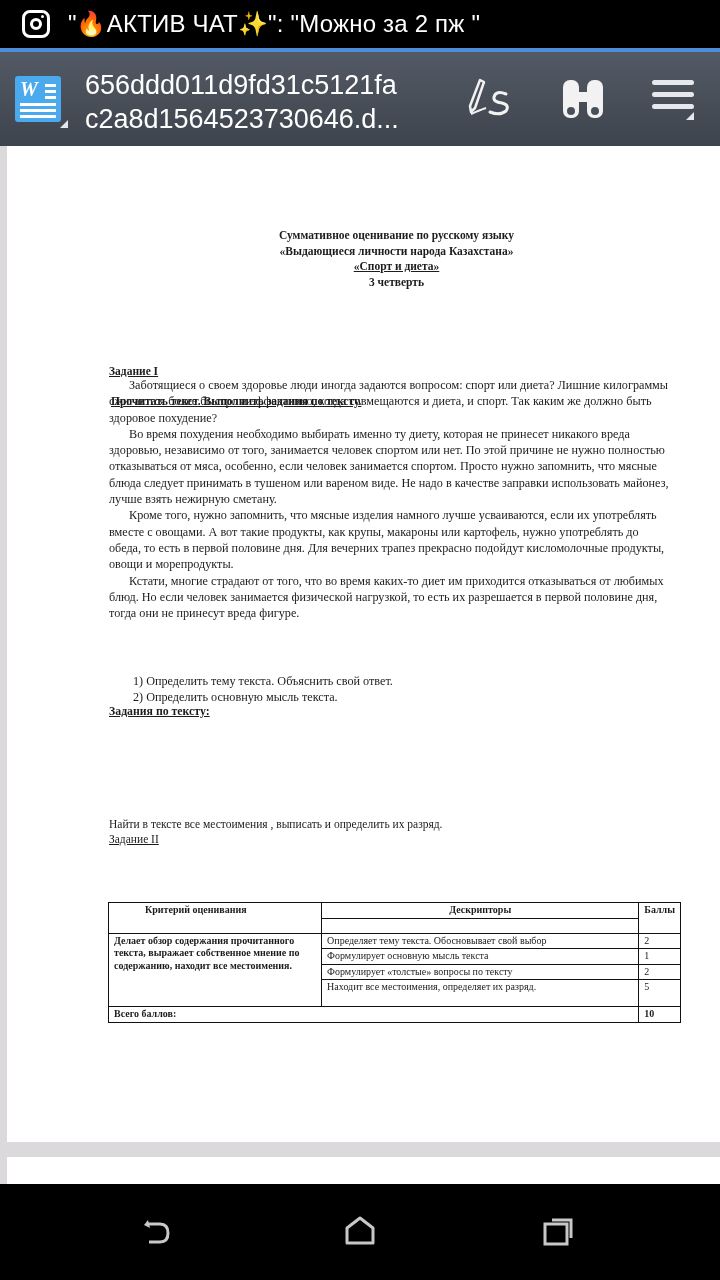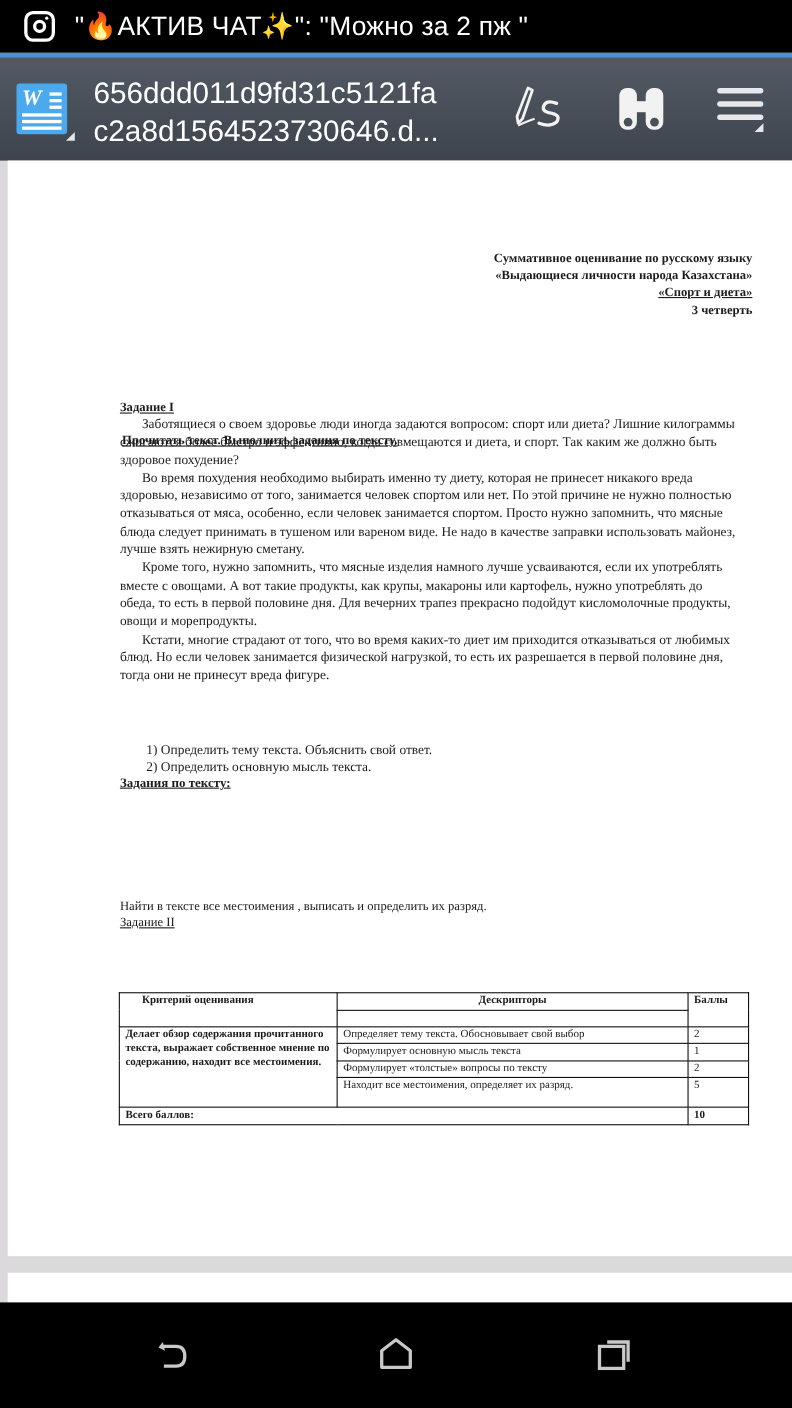--- a/index.html
+++ b/index.html
@@ -13,21 +13,21 @@
   .toolbar { position:absolute; left:0; top:52px; width:720px; height:94px; background:linear-gradient(#535a65,#3e444d); display:flex; align-items:center; }
   .word-icon { position:absolute; left:15px; top:24px; width:46px; height:46px; background:#4ba9ee; border-radius:3px; }
   .word-icon .w { position:absolute; left:5px; top:2px; font:italic bold 20px "Liberation Serif", serif; color:#fff; }
   .word-icon .l { position:absolute; height:3px; background:#fff; }
   .corner { position:absolute; width:0; height:0; border-left:8px solid transparent; border-bottom:8px solid #e4e6ea; }
   .file-title { position:absolute; left:85px; top:16px; color:#fff; font-size:27px; line-height:34px; }
   .tb-btn { position:absolute; top:20px; width:56px; height:56px; }
   .page { position:absolute; left:7px; top:146px; width:713px; height:996px; background:#fff; }
   .page2 { position:absolute; left:7px; top:1157px; width:713px; height:40px; background:#fff; }
   .doc { position:absolute; left:102px; top:0; width:575px; font-family:"Liberation Serif", serif; color:#1c1c1c; font-size:12.2px; line-height:16.3px; }
-  .center-h { text-align:right; font-weight:bold; font-size:11.5px; line-height:15.5px; }
+  .center-h { text-align:center; font-weight:bold; font-size:11.5px; line-height:15.5px; }
   .u { text-decoration:underline;margin-top:45px; }
   .para { text-indent:20px; margin:0; text-align:left; }
   .tbl { position:absolute; left:101px; top:756px; width:573px; border-collapse:collapse; font-family:"Liberation Serif", serif; font-size:10px; line-height:12.5px; color:#1c1c1c; }
   .tbl td { border:1px solid #111; vertical-align:top; padding:1px 5px; }
   .navbar { position:absolute; left:0; top:1184px; width:720px; height:96px; background:#000; }
   .nav-btn { position:absolute; top:30px; width:40px; height:40px; }
 </style>
 </head>
 <body>
 
@@ -103,21 +103,21 @@
       <div>2)  Определить основную мысль текста.</div>
     </div>
 
     <div style="position:absolute;left:0;top:640px;font-size:11.5px;" class="u">Задание II</div>
     <div style="position:absolute;left:0;top:670px;font-size:11.5px;">Найти в тексте все местоимения , выписать и определить их разряд.</div>
   </div>
 
   <table class="tbl">
     <tbody>
         <tr>
-      <td rowspan="2" style="width:172px;font-weight:bold;padding-left:20px;height:27px;">Критерий оценивания</td>
+      <td rowspan="2" style="width:172px;font-weight:bold;padding-left:36px;height:27px;">Критерий оценивания</td>
       <td style="width:308px;font-weight:bold;text-align:center;height:12px;">Дескрипторы</td>
       <td rowspan="2" style="font-weight:bold;">Баллы</td>
     </tr>
     <tr>
           <td style="height:12px;"></td>
         </tr>
     <tr>
       <td rowspan="4" style="font-weight:bold;">Делает обзор содержания прочитанного текста, выражает собственное мнение по содержанию, находит  все местоимения.</td>
       <td>Определяет тему текста. Обосновывает свой выбор</td>
       <td>2</td>

